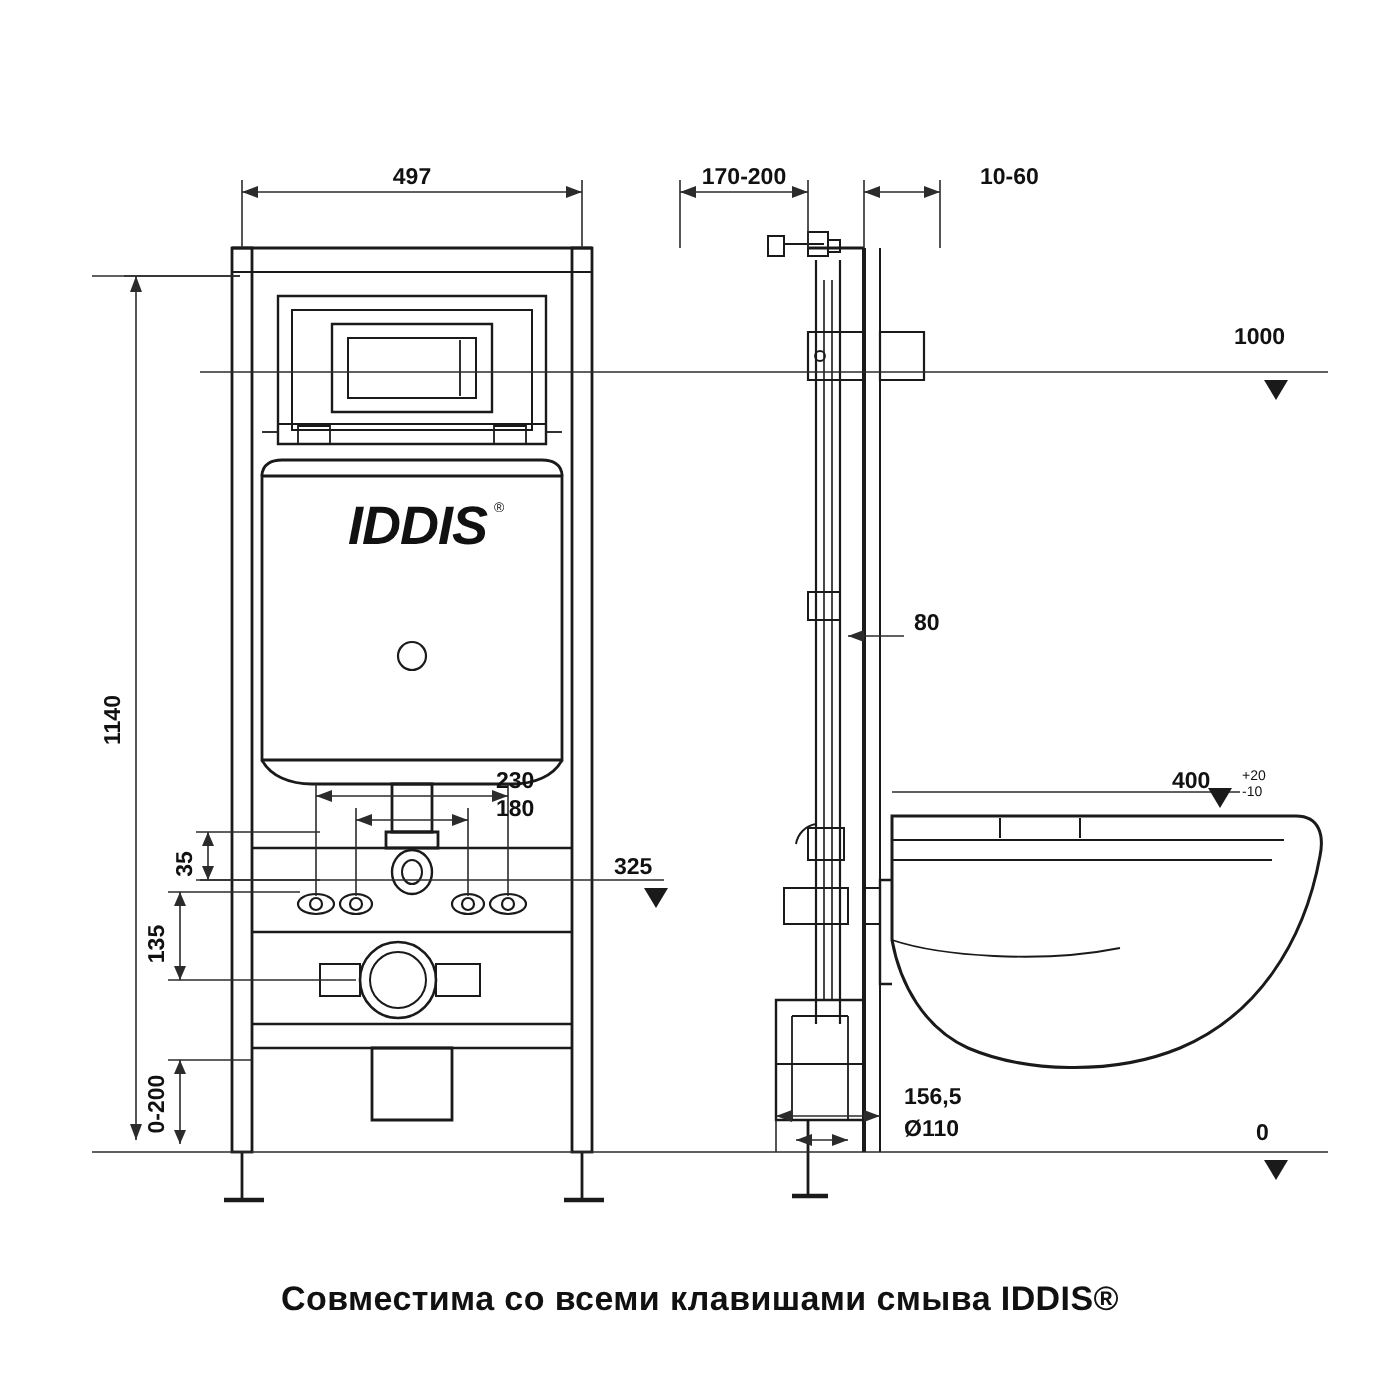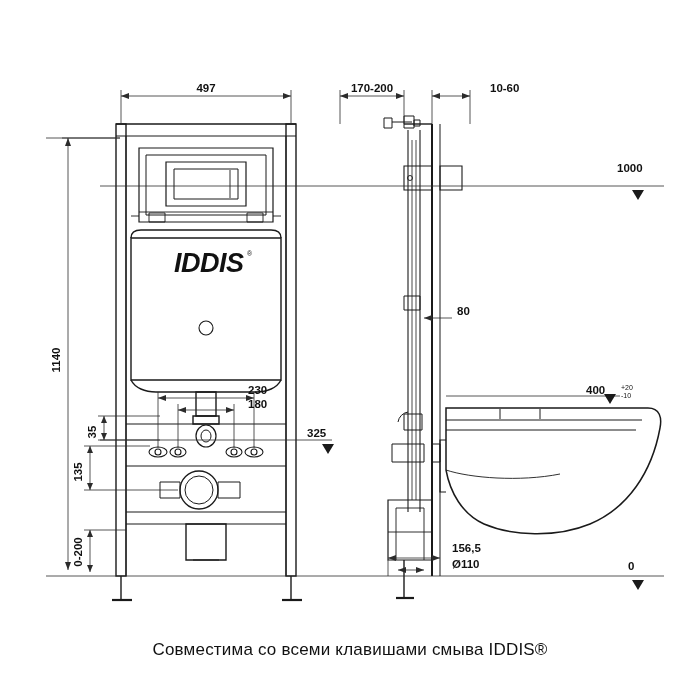--- a/index.html
+++ b/index.html
@@ -25,21 +25,21 @@
     left: 0;
     top: 0;
   }
   .caption {
     position: absolute;
     left: 0;
     top: 640px;
     width: 700px;
     text-align: center;
     font-size: 17px;
-    font-weight: normal;
+    font-weight: bold;
     letter-spacing: 0.2px;
     color: #111111;
   }
   text {
     font-family: "Liberation Sans", sans-serif;
     fill: #111111;
   }
   .dim-label-b {
     font-size: 11.5px;
     font-weight: bold;

